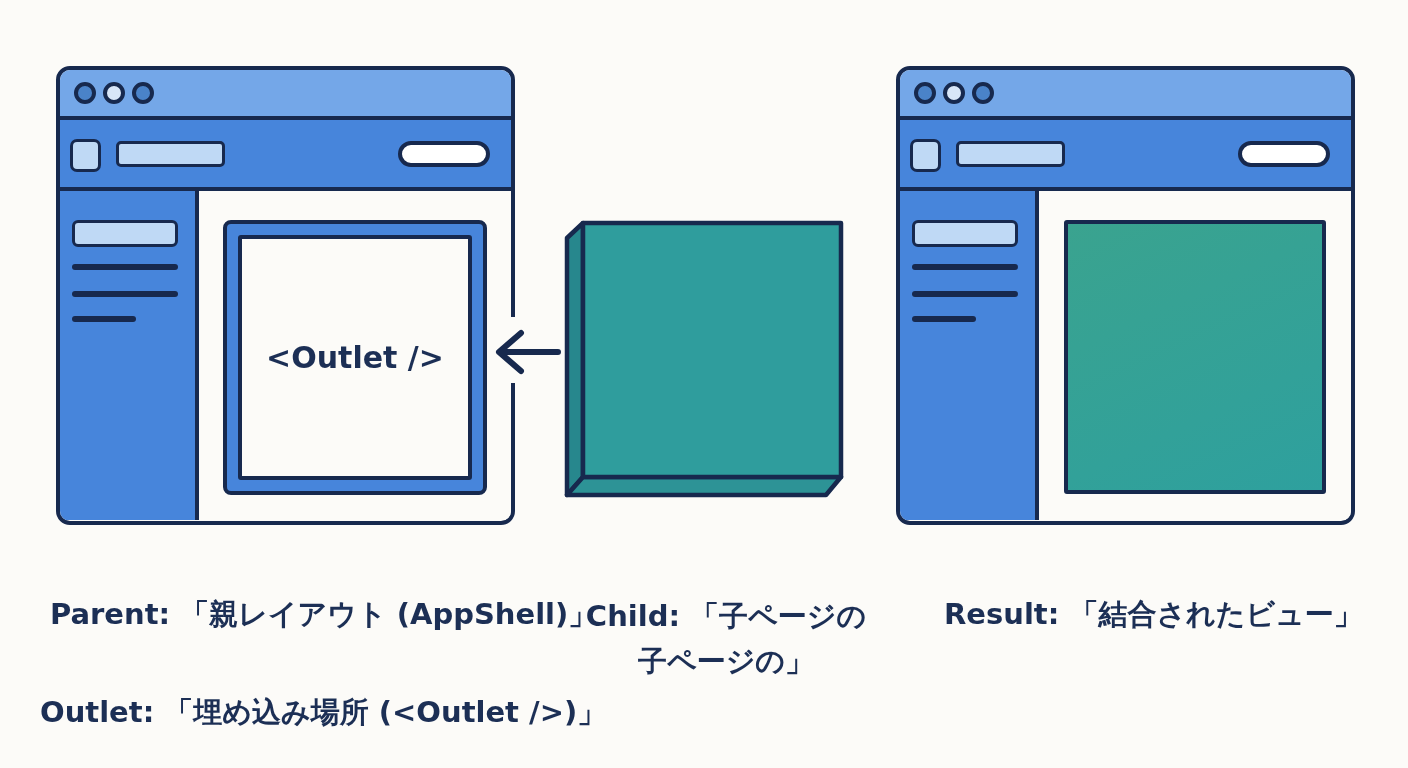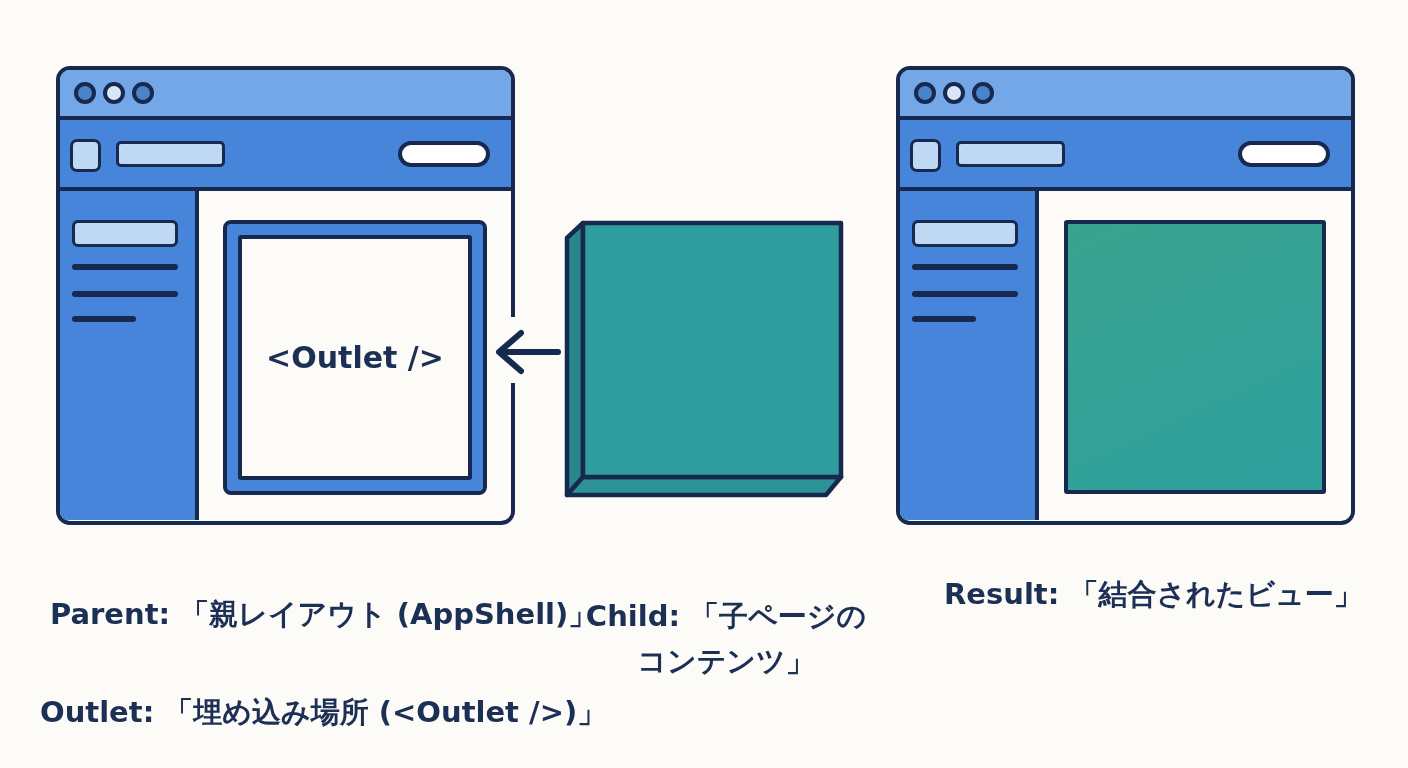--- a/index.html
+++ b/index.html
@@ -112,21 +112,21 @@
   .block-svg{position:absolute;left:556px;top:212px;}
   
   .caption{
     position:absolute;
     font-size:29px;font-weight:600;color:#1C2F55;
     text-align:center;line-height:34px;white-space:nowrap;
   }
   .caption.parent{left:50px;top:597px;width:500px;}
   .caption.outlet{left:40px;top:695px;width:524px;}
   .caption.child{left:566px;top:594px;width:320px;line-height:45px;white-space:normal;}
-  .caption.result{left:944px;top:577px;width:404px;}
+  .caption.result{left:944px;top:597px;width:404px;}
 </style>
 </head>
 <body>
 
 <div class="stage">
 
   <div class="window left">
     <div class="titlebar">
       <div class="dot mid"></div>
       <div class="dot light"></div>
@@ -187,17 +187,17 @@
   <svg class="block-svg" width="296" height="294" viewBox="0 0 296 294">
     <polygon points="27,11 11,26 11,283 27,265" fill="#27878D" stroke="#17294E" stroke-width="4.5" stroke-linejoin="round"></polygon>
     <polygon points="27,265 11,283 270,283 285,265" fill="#2D9396" stroke="#17294E" stroke-width="4.5" stroke-linejoin="round"></polygon>
     <polygon points="27,11 285,11 285,265 27,265" fill="#2F9D9D" stroke="#17294E" stroke-width="4.5" stroke-linejoin="round"></polygon>
   </svg>
 
   <div class="caption parent">Parent: 「親レイアウト (AppShell)」</div>
   <div class="caption outlet">Outlet: 「埋め込み場所 (&lt;Outlet /&gt;)」</div>
   <div class="caption child">
     <div>Child: 「子ページの</div>
-    <div>コンテンツ」</div>
+    <div>子ページの」</div>
   </div>
   <div class="caption result">Result: 「結合されたビュー」</div>
 
 </div>
 
 </body></html>

